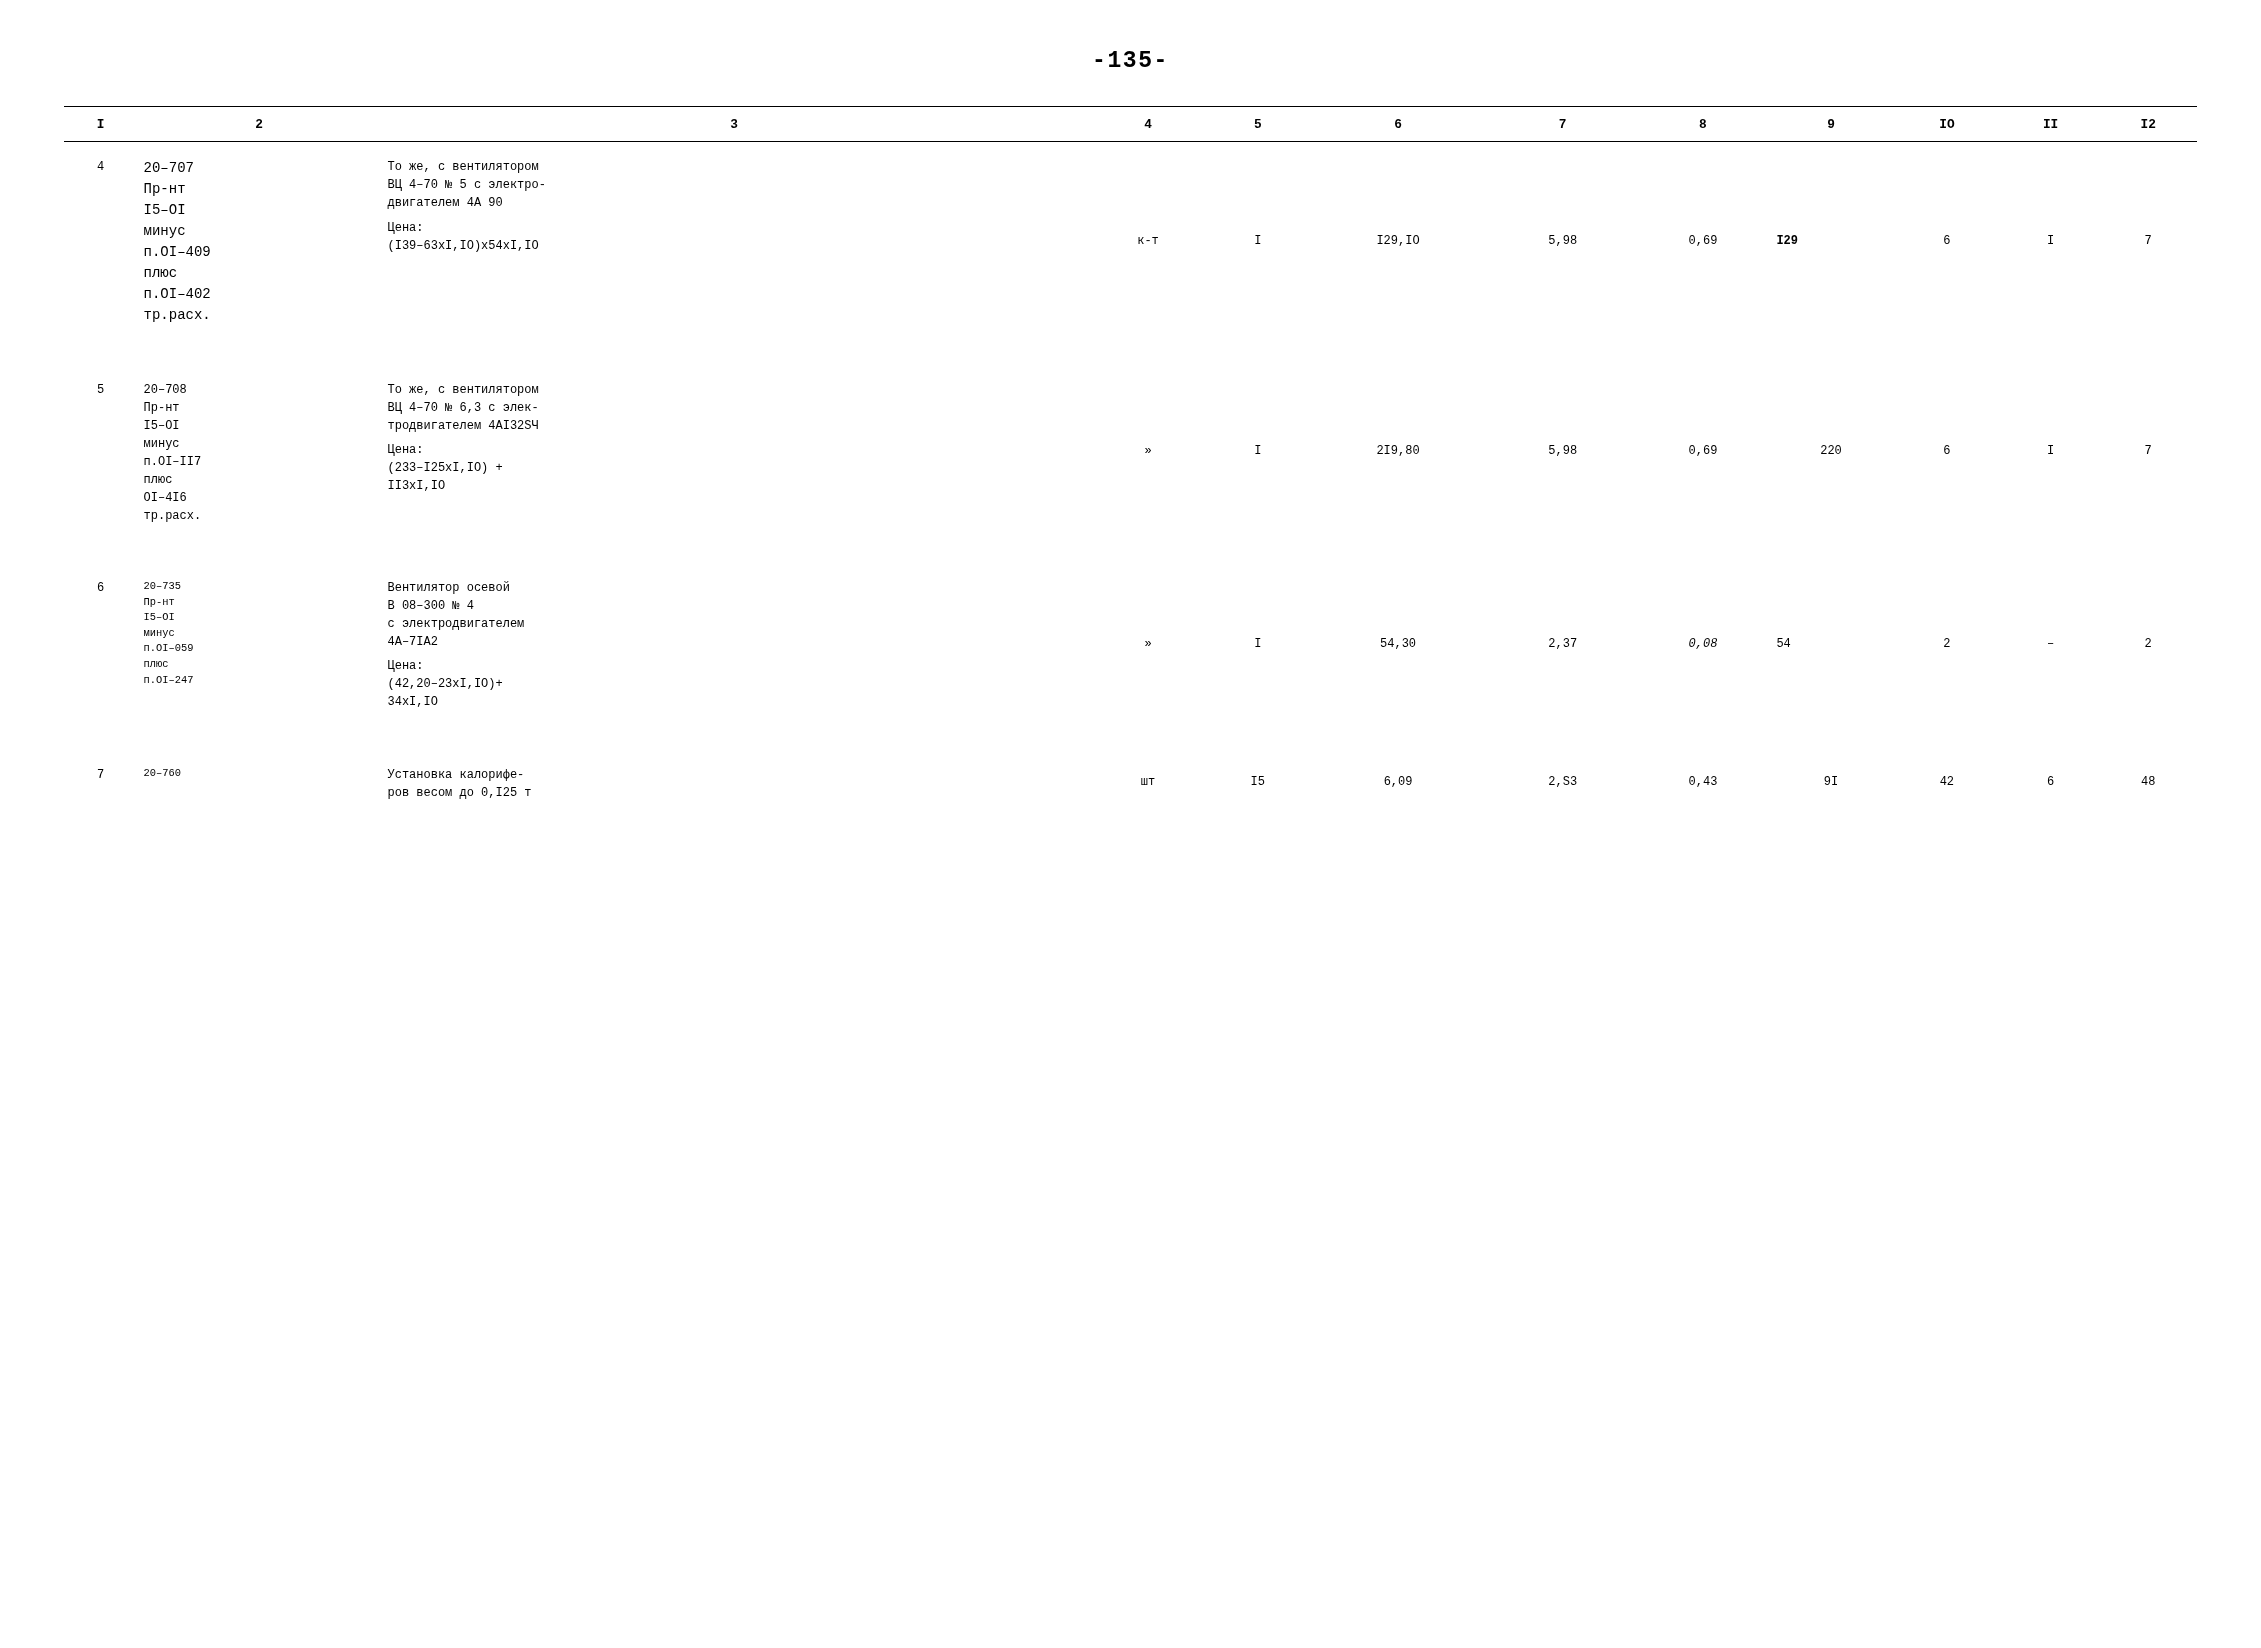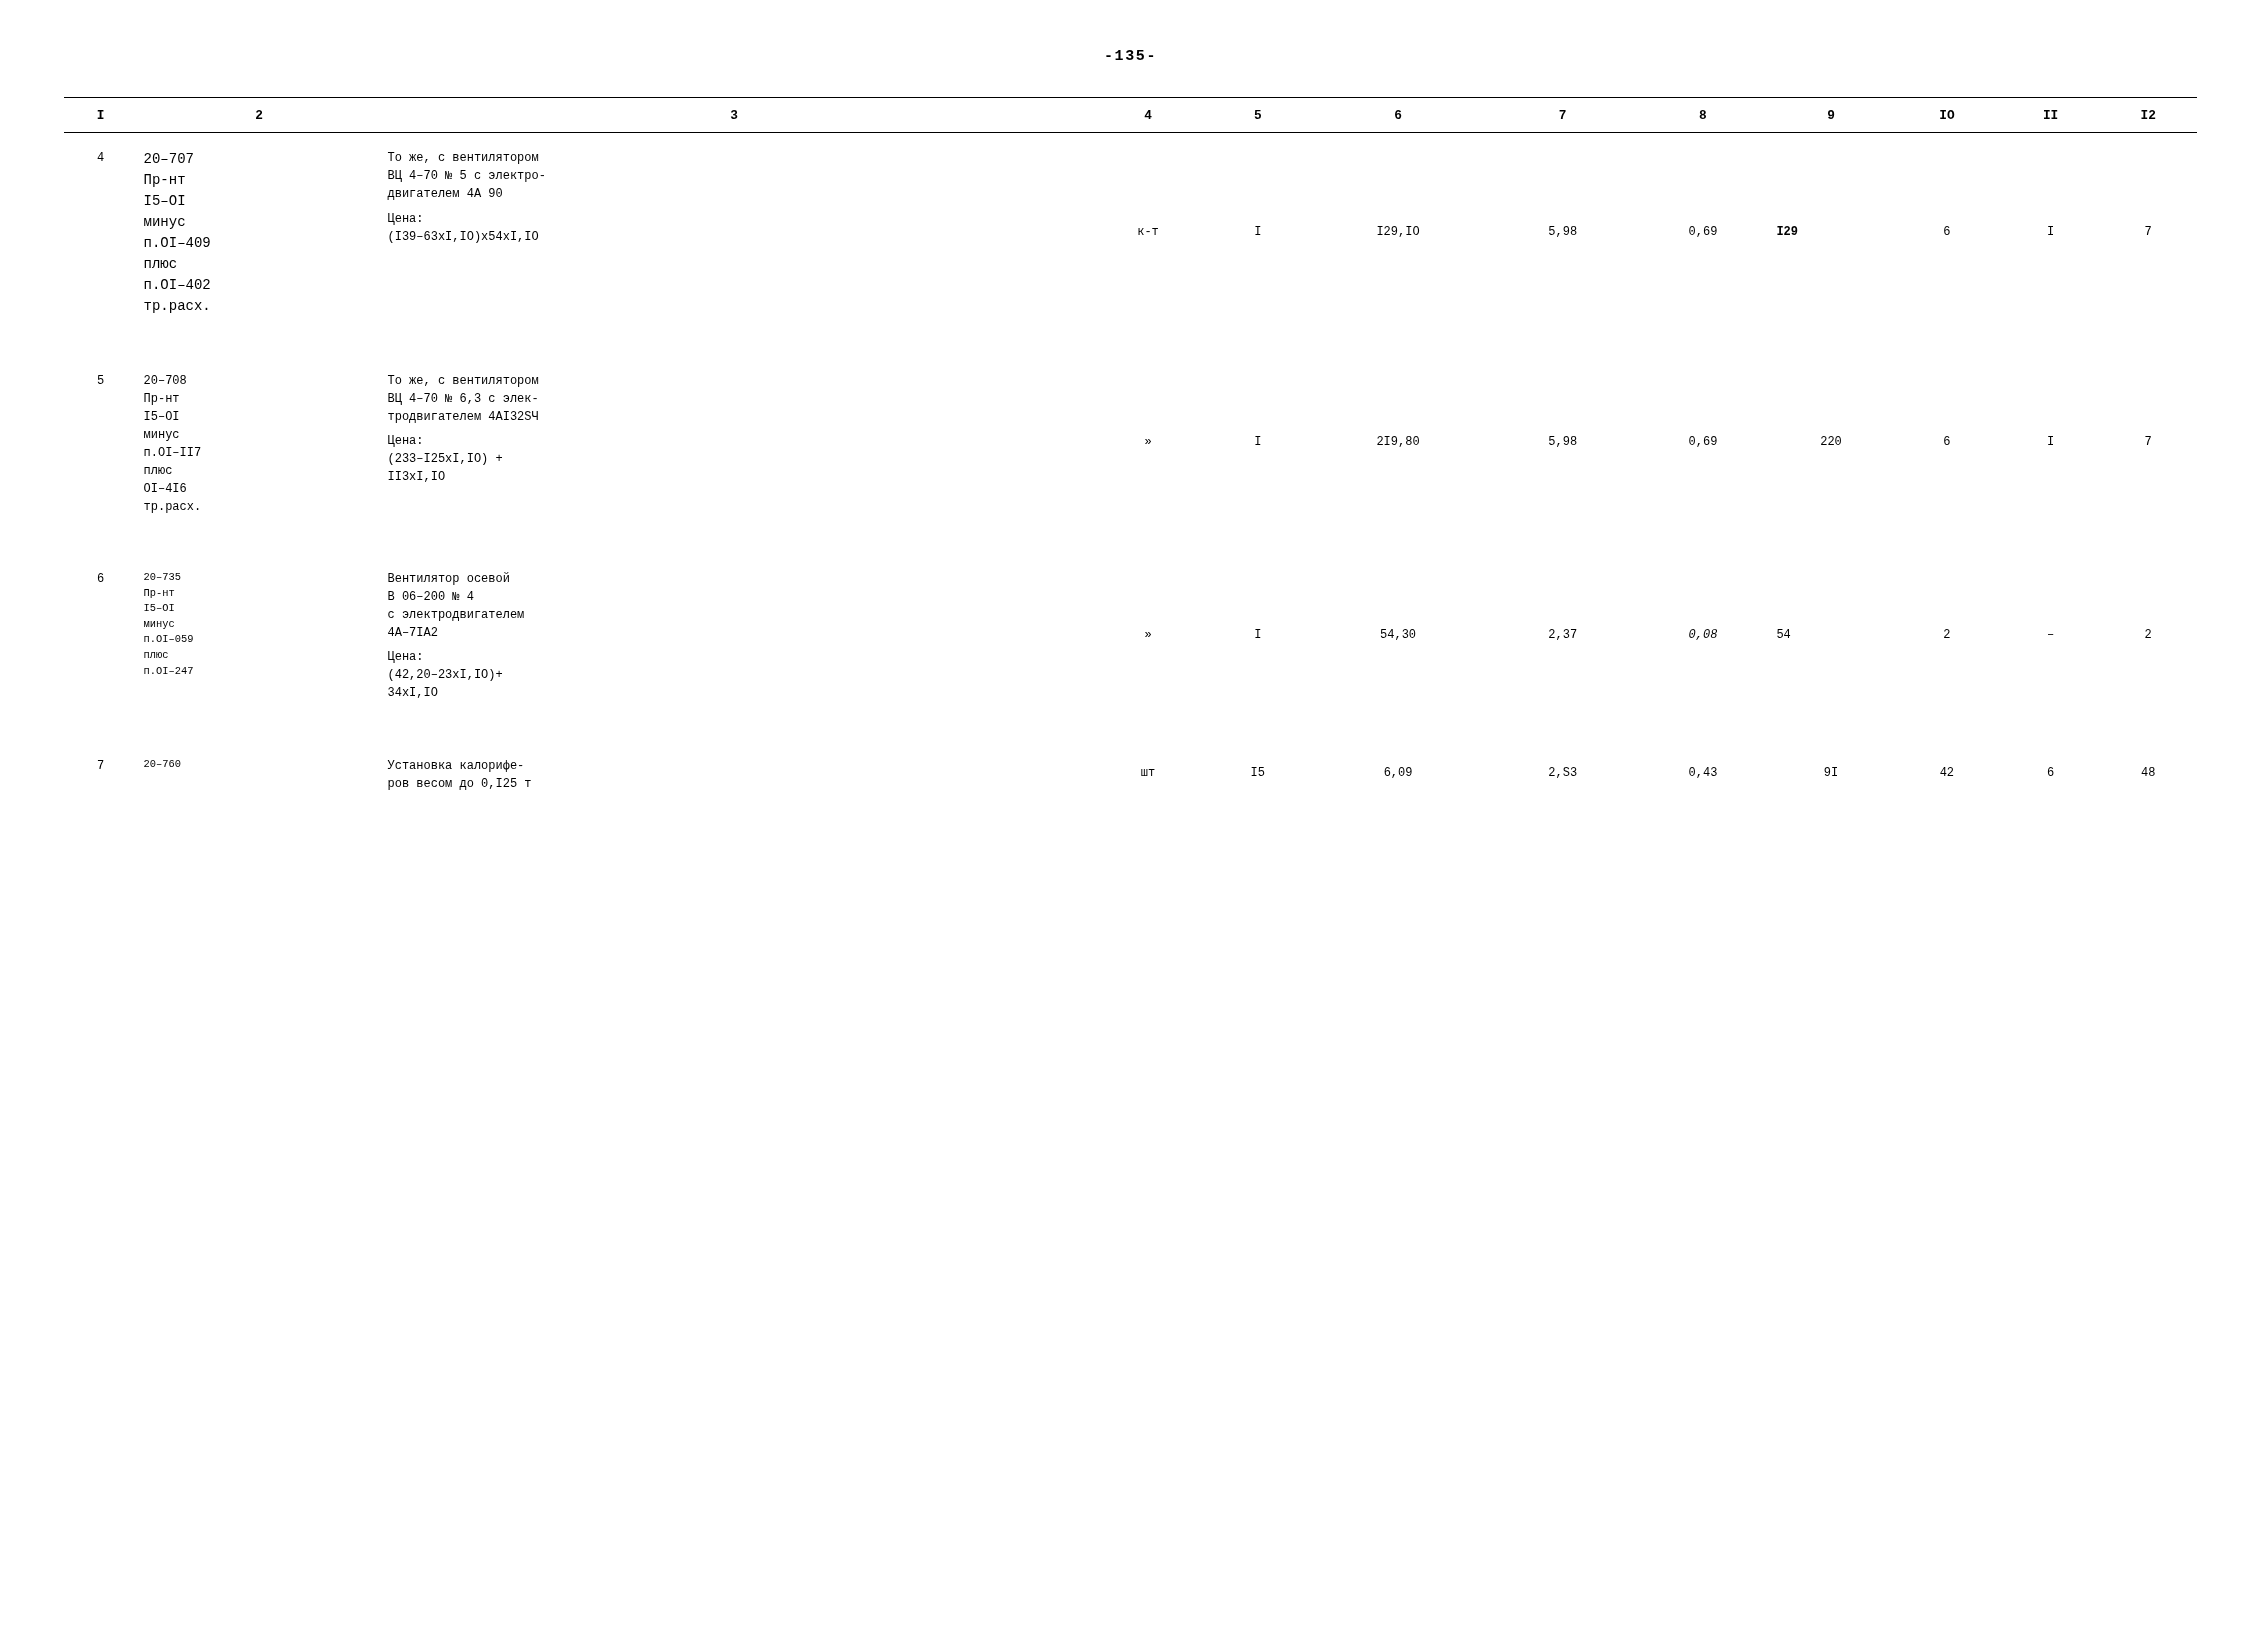--- a/index.html
+++ b/index.html
@@ -13,21 +13,21 @@
       font-family: 'Courier New', Courier, monospace;
       font-size: 12px;
       color: #000000;
       width: 2261px;
       min-height: 1649px;
       padding: 48px 64px;
     }
 
     .page-title {
       text-align: center;
-      font-size: 15px;
+      font-size: 23px;
       font-weight: bold;
       margin-bottom: 32px;
       letter-spacing: 1.6px;
     }
 
     table {
       width: 100%;
       border-collapse: collapse;
       table-layout: fixed;
     }
@@ -172,21 +172,21 @@
         <td style="text-align: center; vertical-align: top; padding-top: 16px;">6</td>
         <td style="vertical-align: top; white-space: pre-line; font-size: 10.4px; line-height: 1.5; padding-top: 16px;">20–735
 Пр-нт
 I5–OI
 минус
 п.OI–059
 плюс
 п.OI–247</td>
         <td style="vertical-align: top; padding-top: 16px;">
           <div style="white-space: pre-line; line-height: 1.5;">Вентилятор осевой
-В 06–200 № 4
+В 08–300 № 4
 с электродвигателем
 4А–7IА2</div>
           <div style="margin-top: 6.4px;">Цена:</div>
           <div style="white-space: pre-line; line-height: 1.5;">(42,20–23хI,IO)+
 34хI,IO</div>
         </td>
         <td style="text-align: center; vertical-align: middle;">»</td>
         <td style="text-align: center; vertical-align: middle;">I</td>
         <td style="text-align: center; vertical-align: middle;">54,30</td>
         <td style="text-align: center; vertical-align: middle;">2,37</td>

